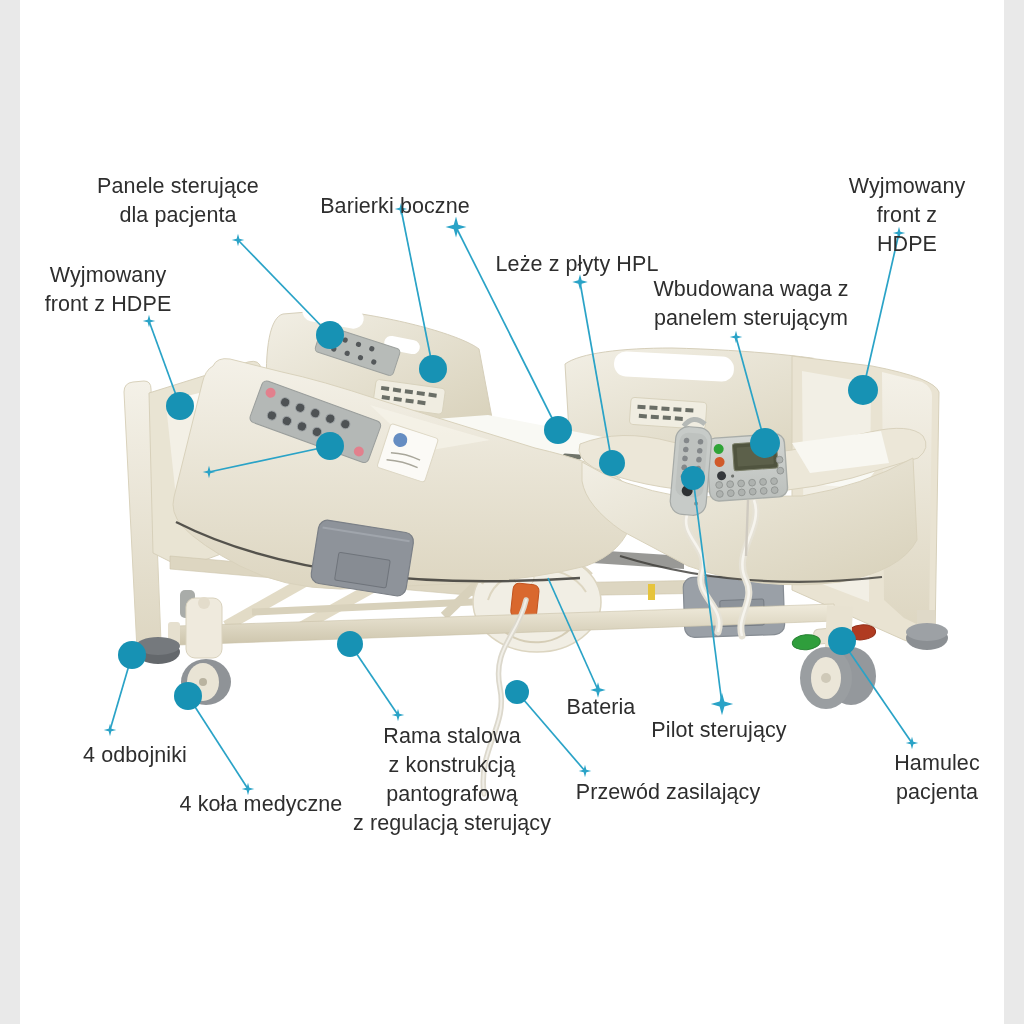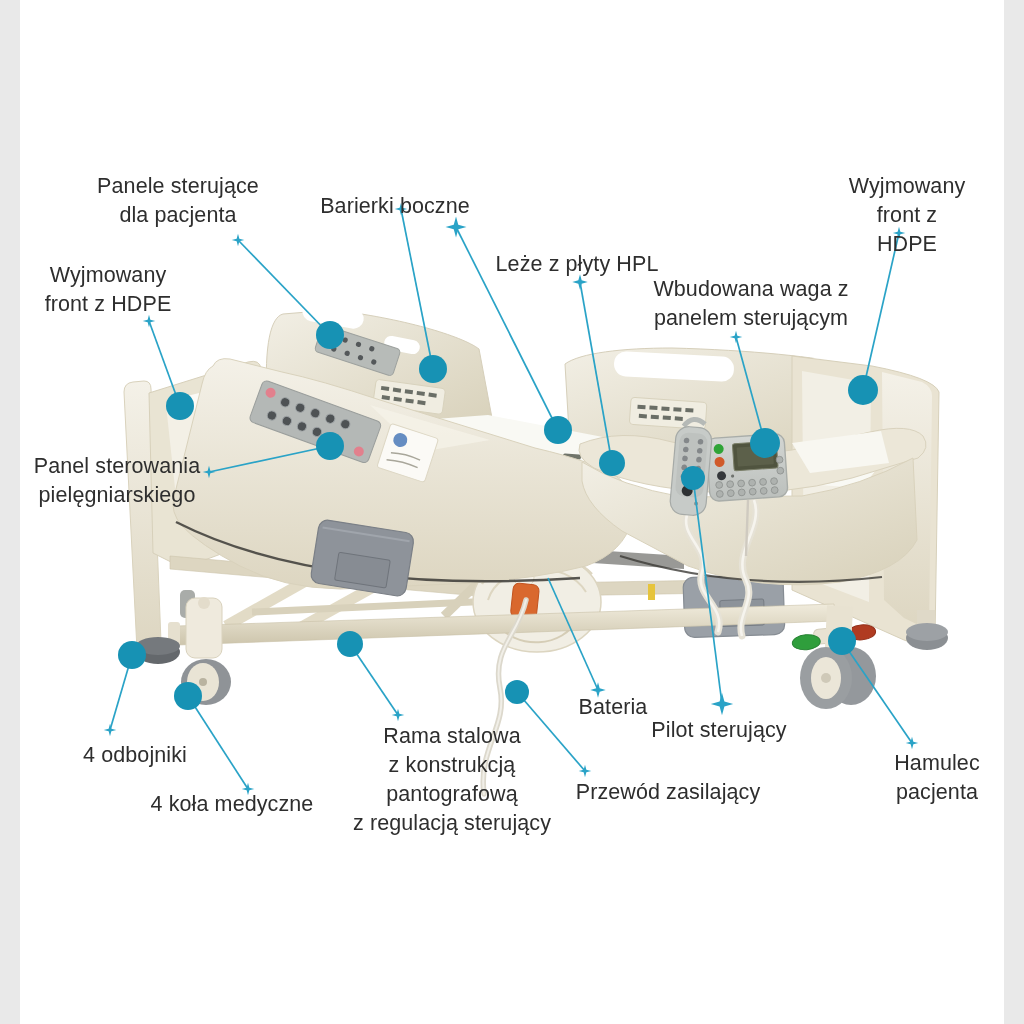--- a/index.html
+++ b/index.html
@@ -335,25 +335,23 @@
   <div class="callout" style="left:158px;top:172px;">Panele sterujące
 dla pacjenta</div>
   <div class="callout" style="left:375px;top:192px;">Barierki boczne</div>
   <div class="callout" style="left:887px;top:172px;">Wyjmowany
 front z HDPE</div>
   <div class="callout" style="left:557px;top:250px;">Leże z płyty HPL</div>
   <div class="callout" style="left:731px;top:275px;">Wbudowana waga z
 panelem sterującym</div>
   <div class="callout" style="left:88px;top:261px;">Wyjmowany
 front z HDPE</div>
-  <div class="callout" style="left:97px;top:452px;">Panel sterowania
-pielęgniarskiego</div>
   <div class="callout" style="left:115px;top:741px;">4 odbojniki</div>
-  <div class="callout" style="left:212px;top:790px;">4 koła medyczne</div>
+  <div class="callout" style="left:241px;top:790px;">4 koła medyczne</div>
   <div class="callout" style="left:432px;top:722px;">Rama stalowa
 z konstrukcją
 pantografową
 z regulacją sterujący</div>
-  <div class="callout" style="left:581px;top:693px;margin-left:12px;">Bateria</div>
+  <div class="callout" style="left:581px;top:693px;">Bateria</div>
   <div class="callout" style="left:648px;top:778px;">Przewód zasilający</div>
   <div class="callout" style="left:699px;top:716px;">Pilot sterujący</div>
   <div class="callout" style="left:917px;top:749px;">Hamulec pacjenta</div>
 </div>
 
 </body></html>

